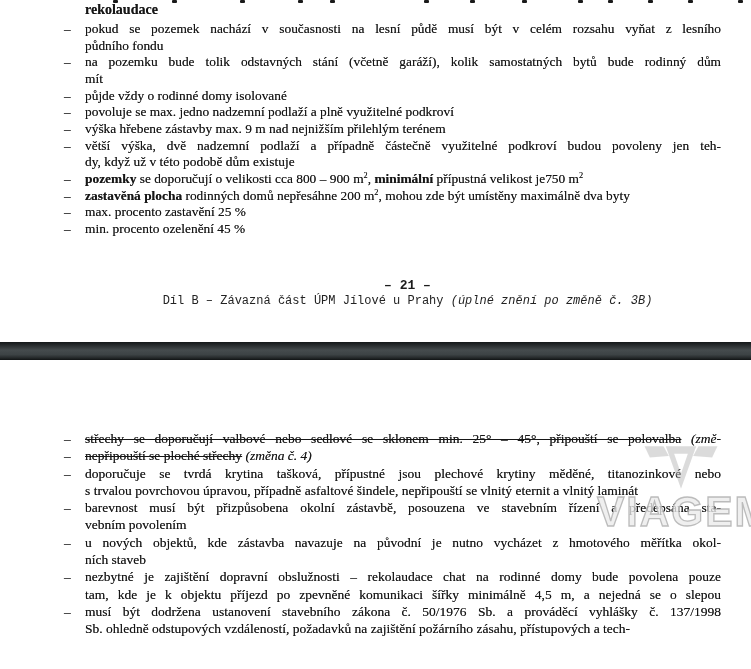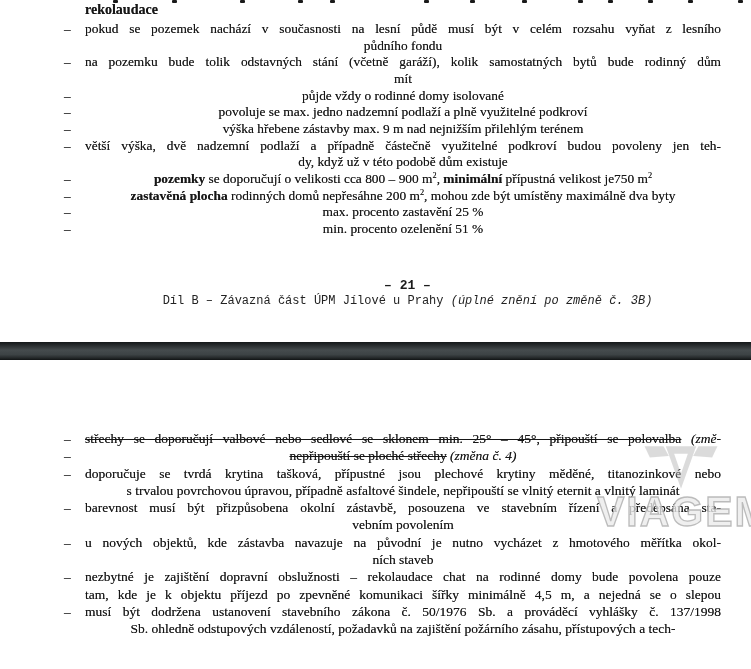--- a/index.html
+++ b/index.html
@@ -21,21 +21,21 @@
 
   
   .bullet-list{position:absolute;}
   .bullet-list.p1{left:64px;top:21px;width:657px;font-size:13.4px;line-height:16.65px;}
   .bullet-list.p2{left:64px;top:70px;width:657px;font-size:13.5px;line-height:17.3px;}
   .list-item{display:flex;align-items:flex-start;}
   .marker{flex:0 0 21px;text-shadow:0 0 0.4px rgba(0,0,0,0.6);}
   .content{flex:1 1 auto;min-width:0;text-shadow:0 0 0.4px rgba(0,0,0,0.6);}
   .line{display:block;}
   .jl{text-align:justify;text-align-last:justify;}
-  .ll{text-align:center;}
+  .ll{text-align:left;}
   .b{font-weight:bold;}
   .i{font-style:italic;}
   .st{text-decoration:line-through;text-decoration-thickness:1.3px;}
   .sup{vertical-align:super;font-size:62%;line-height:0;}
 
   
   .footer{position:absolute;left:0;top:278px;width:751px;text-align:center;
           font-family:Liberation Mono, monospace;padding-left:32px;}
   .page-num{font-weight:bold;font-size:13px;color:#1c1c1c;}
   .caption{font-size:12px;margin-top:1px;color:#222;}
@@ -129,21 +129,21 @@
         </div>
         <div class="list-item">
           <span class="marker">–</span>
           <div class="content">
             <span class="line ll"><span>max. procento zastavění 25 %</span></span>
           </div>
         </div>
         <div class="list-item">
           <span class="marker">–</span>
           <div class="content">
-            <span class="line ll"><span>min. procento ozelenění 51 %</span></span>
+            <span class="line ll"><span>min. procento ozelenění 45 %</span></span>
           </div>
         </div>
       </div>
     <div class="footer">
       <div class="page-num">– 21 –</div>
       <div class="caption">
         <span>Díl B – Závazná část ÚPM Jílové u Prahy </span><span class="it">(úplné znění po změně č. 3B)</span>
       </div>
     </div>
   </section>

